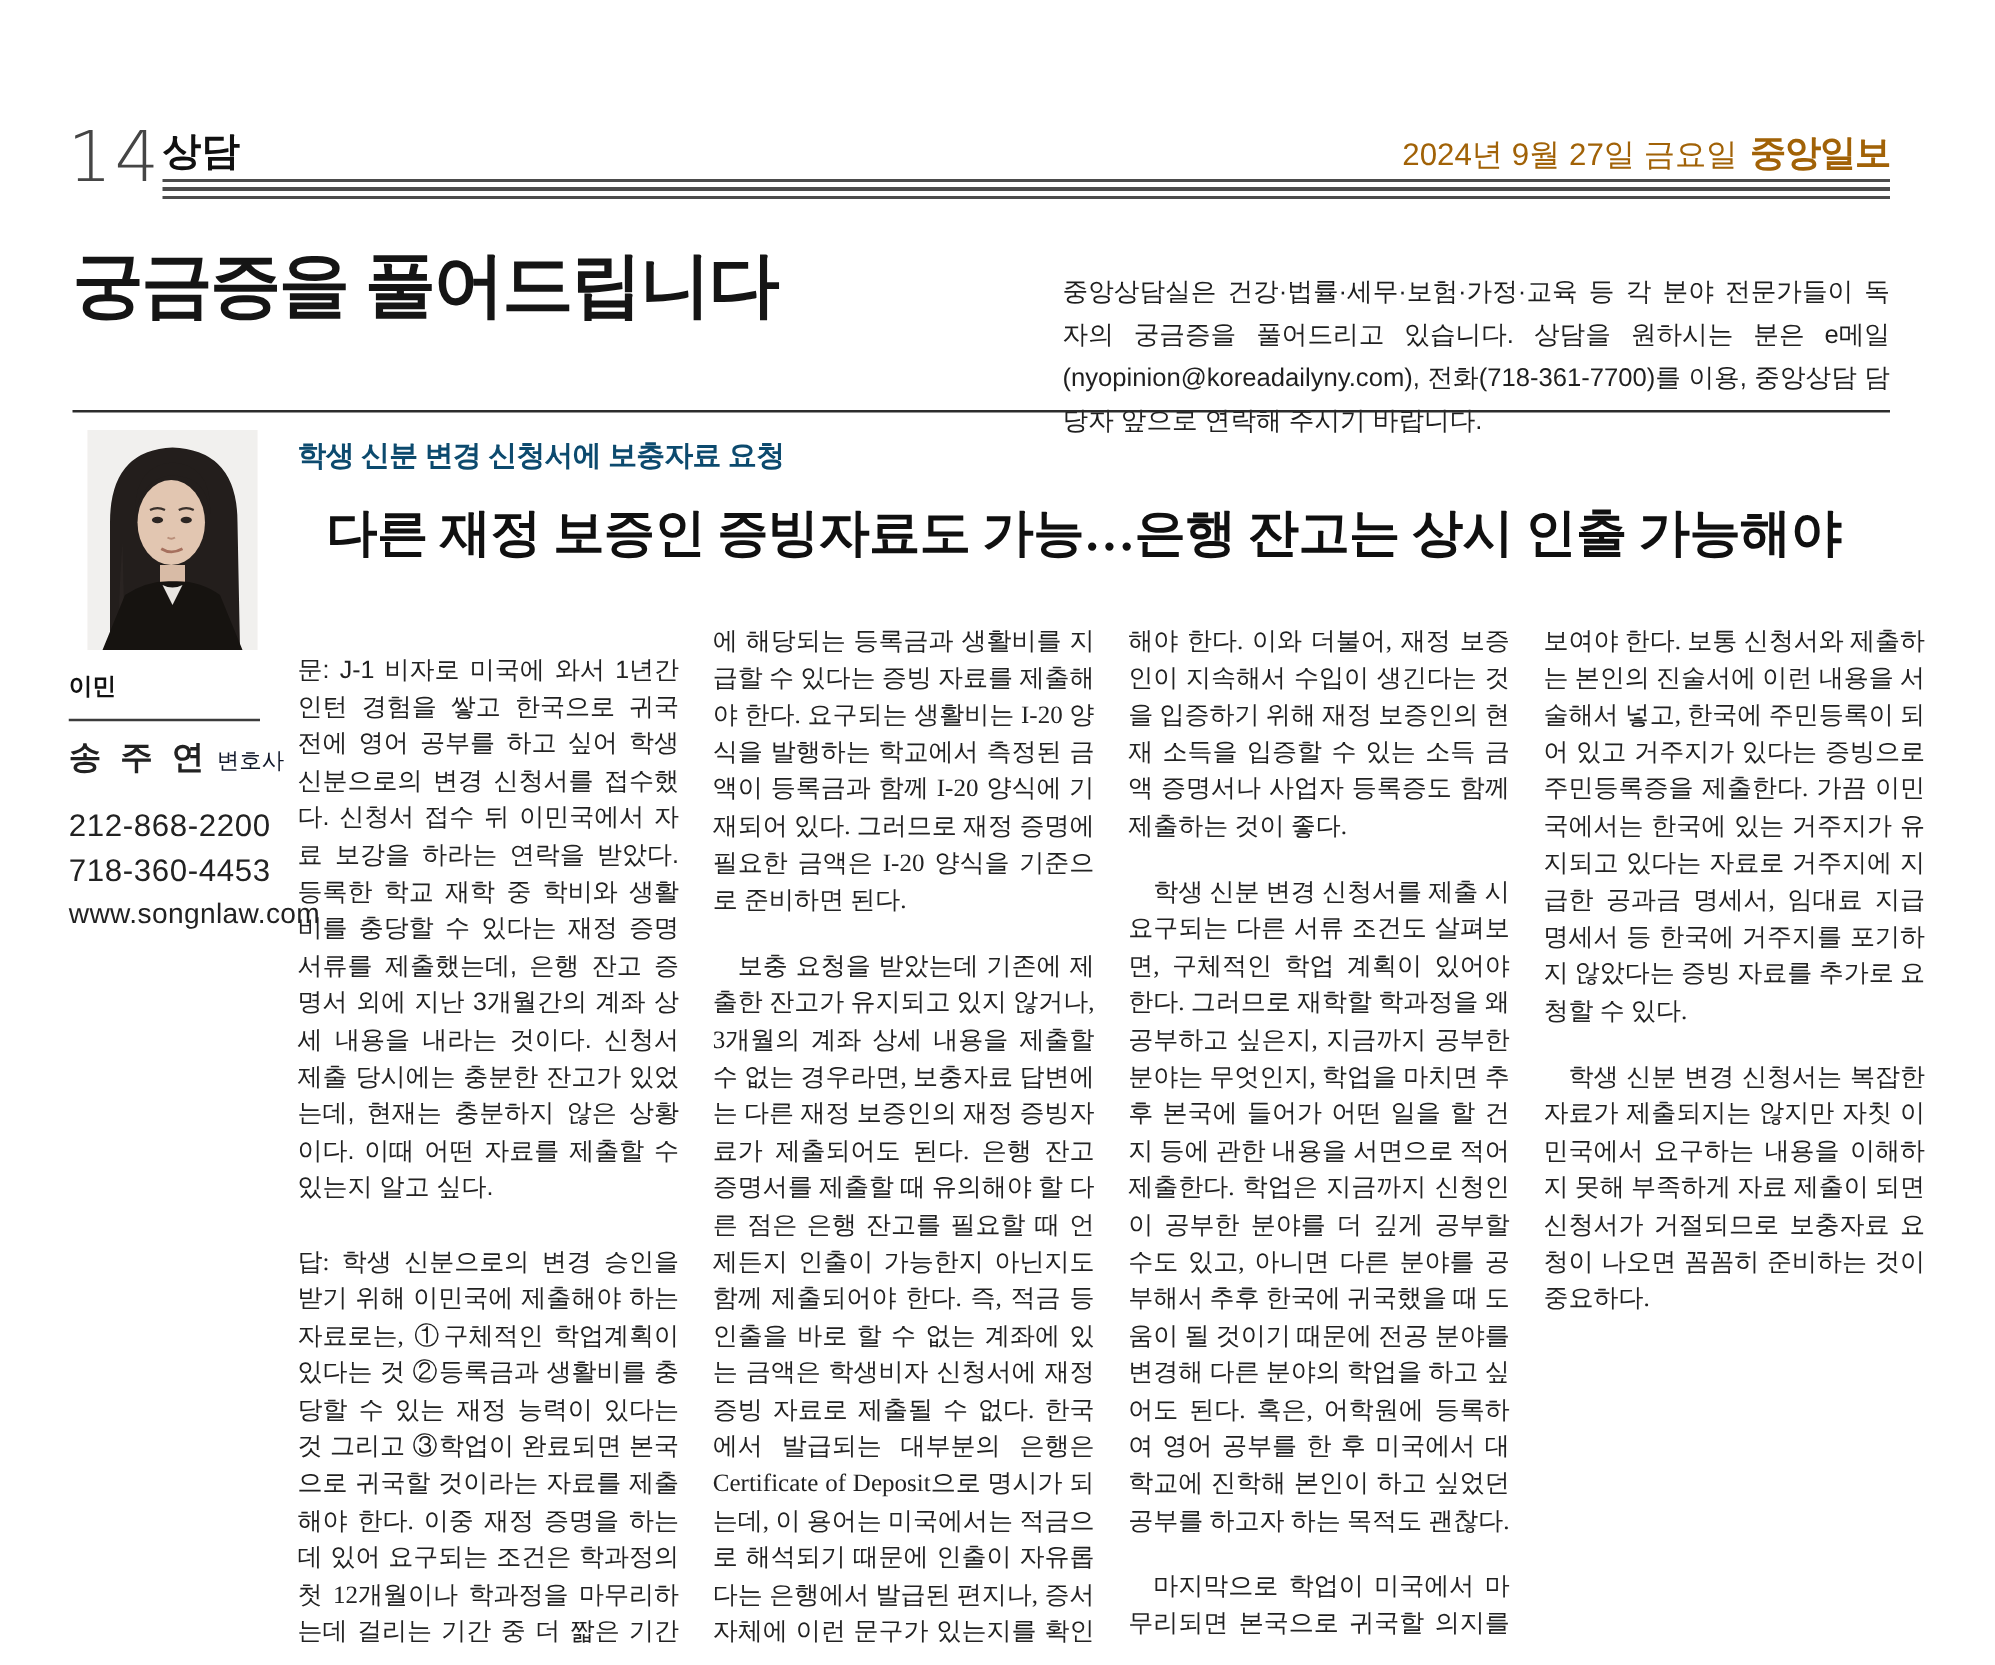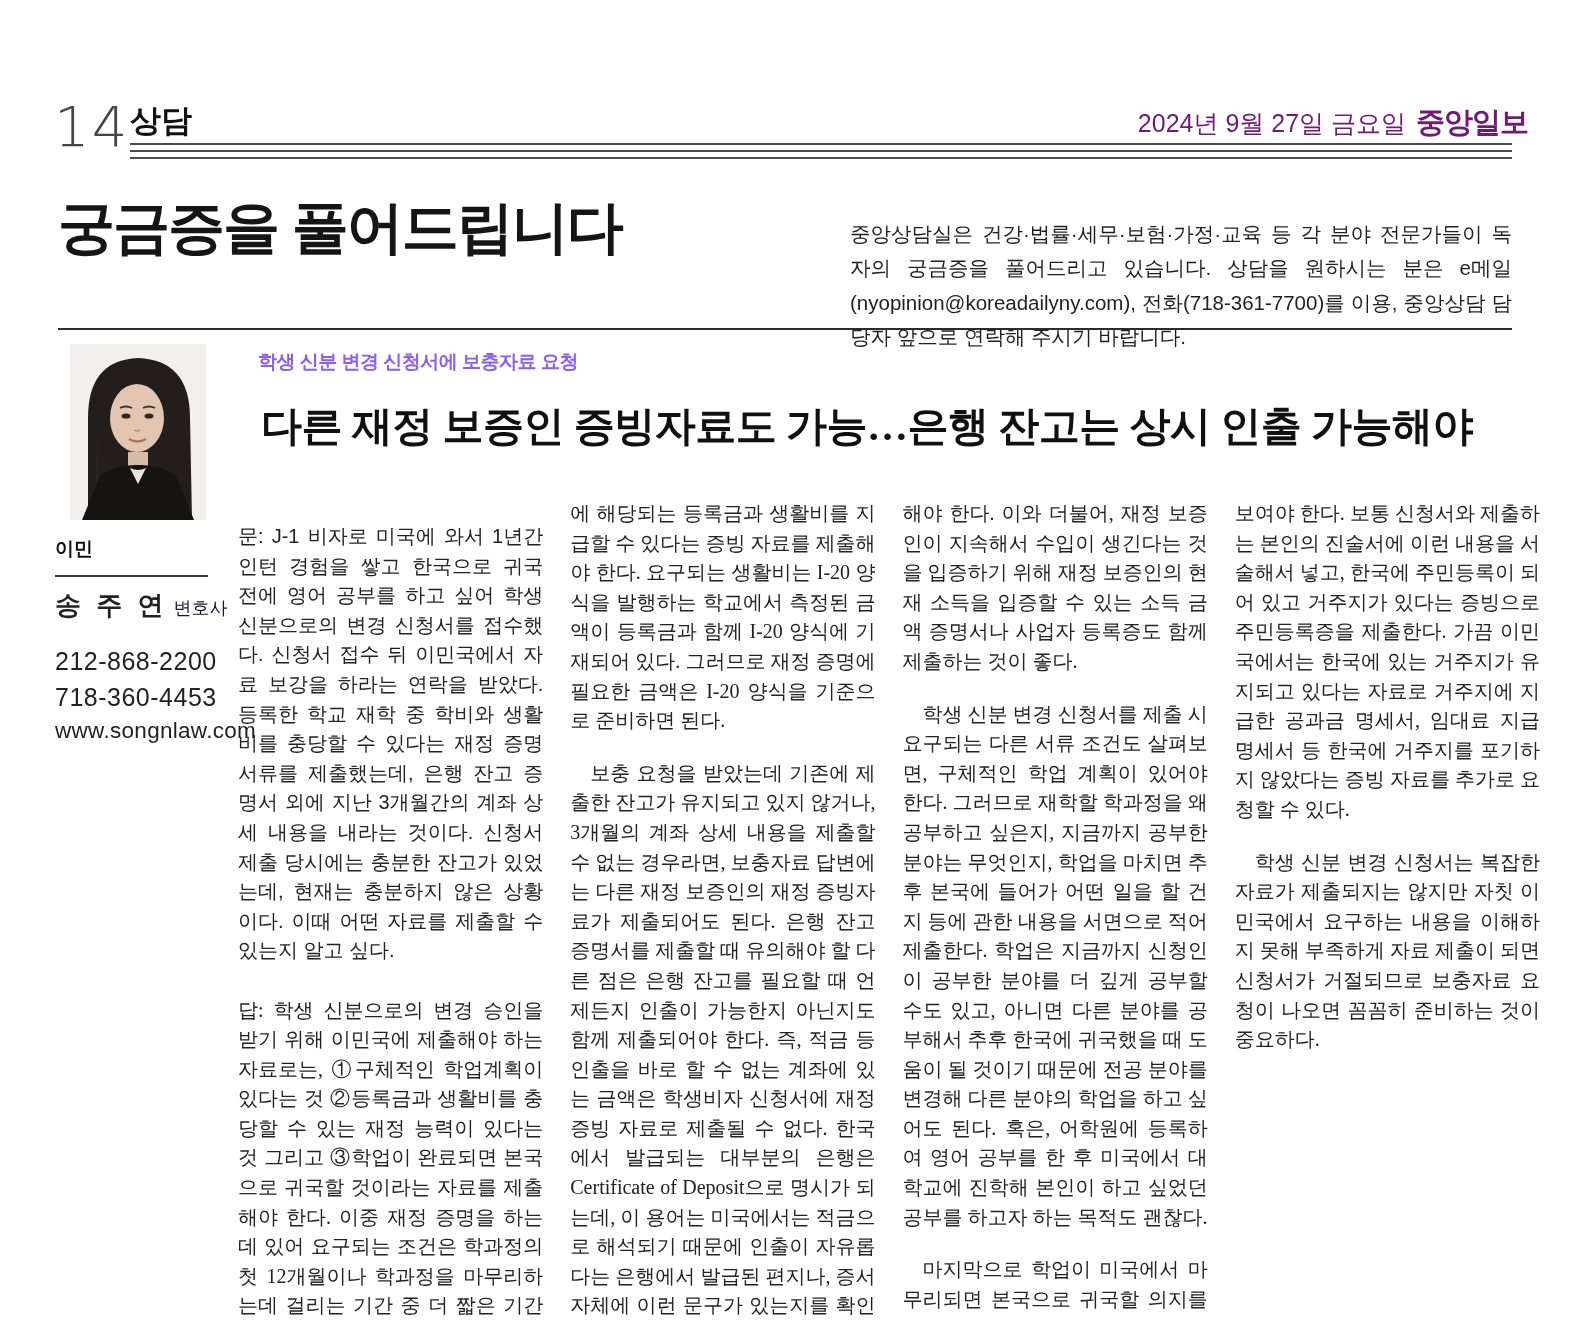--- a/index.html
+++ b/index.html
@@ -17,22 +17,22 @@
   }
   .section-label {
     position:absolute; left:130px; top:100px;
     font-size:31px; font-weight:700; color:#111;
   }
   .triple-rule {
     position:absolute; left:130px; top:143px; width:1382px; height:17px;
     background:repeating-linear-gradient(to bottom, #4c4c4c 0 2.5px, transparent 2.5px 7px);
   }
   .date-line {
-    position:absolute; right:68px; top:103px;
-    font-size:25px; color:#701a75; text-align:right; white-space:nowrap;
+    position:absolute; right:84px; top:103px;
+    font-size:25px; color:#a16207; text-align:right; white-space:nowrap;
   }
   .masthead { font-weight:800; font-size:29px; letter-spacing:-1px; margin-left:10px; }
 
   
   .headline {
     position:absolute; left:58px; top:190px;
     font-size:57px; font-weight:800; letter-spacing:-2px; color:#151515;
   }
   .intro {
     position:absolute; left:850px; top:201px; width:662px;
@@ -61,21 +61,21 @@
   .expert-title { font-size:18px; color:#0f172a; margin-left:6px; }
   .expert-contact {
     position:absolute; left:55px; top:644px;
     font-size:25px; line-height:1.42; color:#222; letter-spacing:0.5px;
   }
   .expert-website { font-size:22.5px; letter-spacing:0.3px; }
 
   
   .kicker {
     position:absolute; left:238px; top:349px;
-    font-size:19px; font-weight:700; color:#8b5cf6; letter-spacing:-0.5px;margin-left:20px;
+    font-size:23px; font-weight:700; color:#0c4a6e; letter-spacing:-0.5px;
   }
   .article-title {
     position:absolute; left:238px; top:399px;
     font-family:"Liberation Serif", serif;
     font-size:41px; font-weight:700; color:#101010; letter-spacing:-0.5px;margin-left:23px;
   }
   .article-body {
     position:absolute; left:238px; top:499px; width:1302px; height:833px;
     column-count:4; column-gap:27px; column-fill:auto;
     text-align:justify; color:#222;

